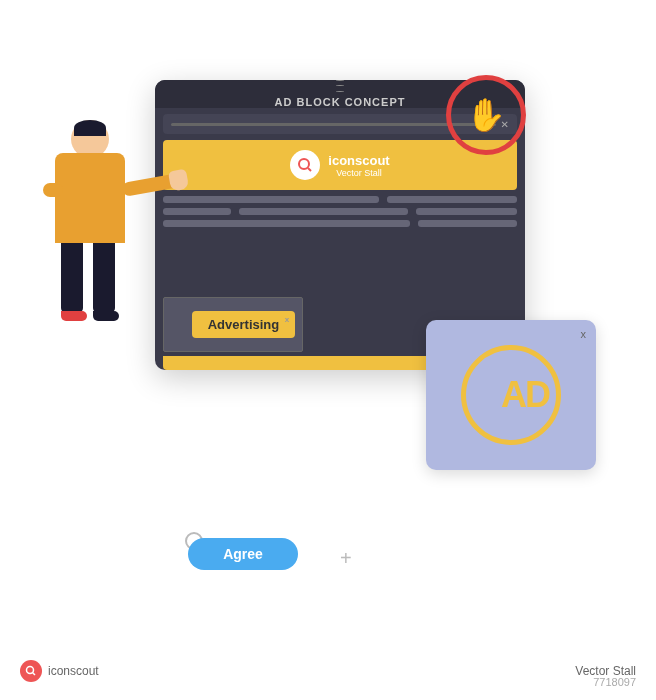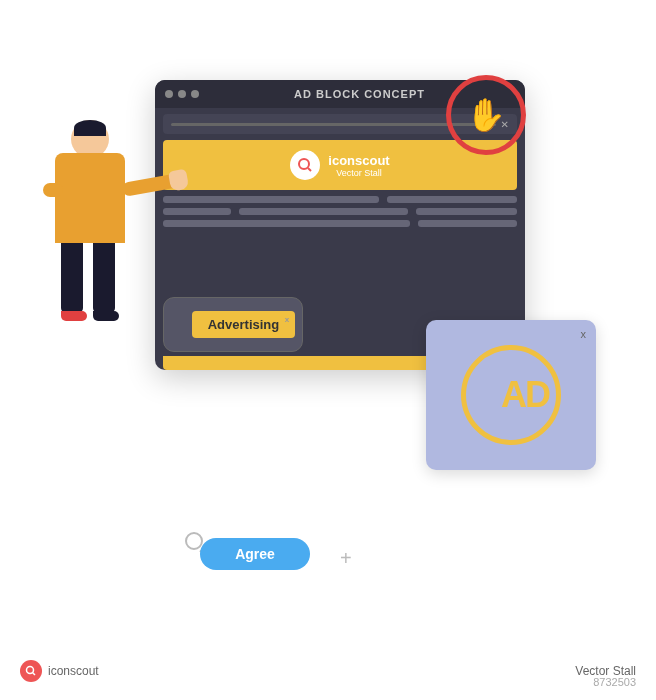--- a/index.html
+++ b/index.html
@@ -34,20 +34,21 @@
       box-shadow: 0 8px 30px rgba(0,0,0,0.2);
     }
 
     .browser-titlebar {
       background: #2d2d3a;
       height: 28px;
       display: flex;
       align-items: center;
       padding: 0 10px;
       gap: 5px;
+      flex-direction: column;
     }
 
     .dot {
       width: 8px;
       height: 8px;
       border-radius: 50%;
       background: #888;
     }
 
     .browser-title-text {
@@ -123,21 +124,21 @@
       font-size: 9px;
       color: #fff;
     }
 
     
     .ad-popup-small {
       position: absolute;
       bottom: 18px;
       left: 8px;
       background: #555566;
-      border-radius: 11px;
+      border-radius: 2px;
       width: 140px;
       height: 55px;
       display: flex;
       align-items: center;
       justify-content: center;
       border: 1px solid #666;
       padding-left: 21px;
     }
 
     .ad-popup-small-label {
@@ -314,21 +315,21 @@
       width: 26px;
       height: 10px;
       background: #e04040;
       border-radius: 0 5px 5px 5px;
       margin-top: -2px;
     }
 
     
     .buttons-area {
       position: absolute;
-      left: 200px;
+      left: 188px;
       bottom: 130px;
       display: flex;
       flex-direction: column;
       gap: 8px;
       align-items: center;
       z-index: 10;
     }
 
     .btn-agree {
       background: #4aabf0;
@@ -575,15 +576,15 @@
           <line x1="7.5" y1="7.5" x2="10" y2="10" stroke="#fff" stroke-width="1.5"></line>
         </svg>
       </div>
       <span class="iconscout-bottom-text">iconscout</span>
     </div>
     <div class="vectorstall-bottom">
       <span class="vectorstall-bottom-text">Vector Stall</span>
     </div>
   </div>
 
-  <div class="item-number">8732503</div>
+  <div class="item-number">7718097</div>
 
 </div>
 
 </body></html>

